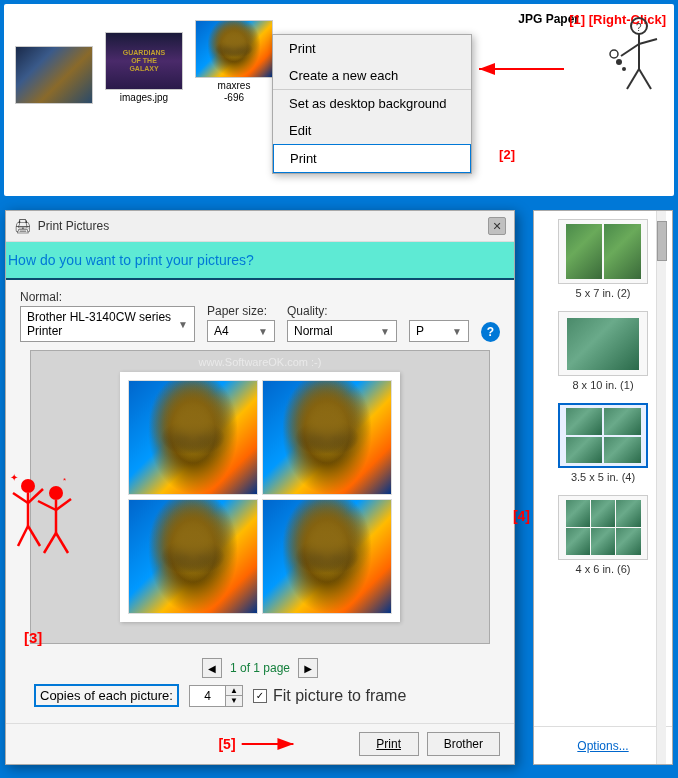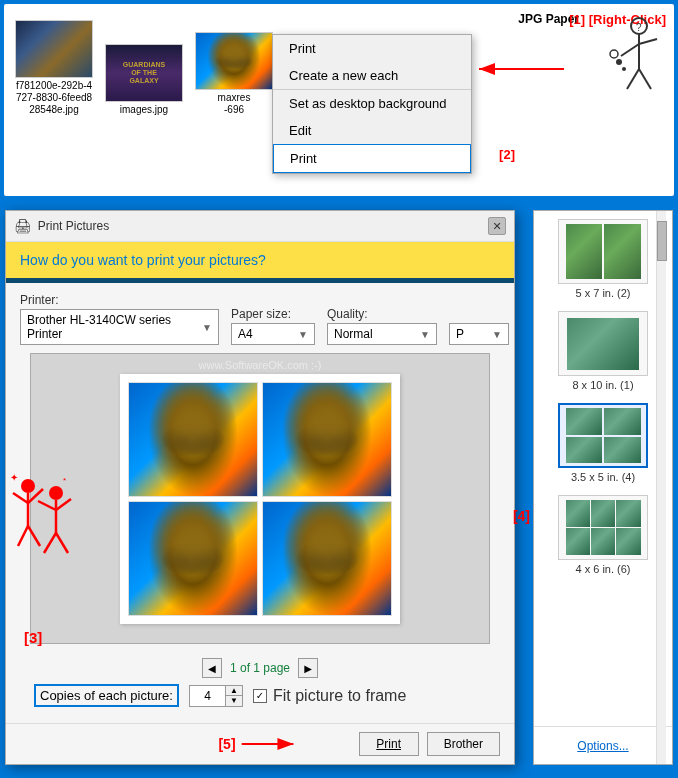--- a/index.html
+++ b/index.html
@@ -158,23 +158,23 @@
       border-radius: 2px;
       display: flex;
       align-items: center;
       justify-content: center;
       font-size: 11px;
       cursor: pointer;
       color: #333;
     }
 
     .dialog-header {
-      background: #fde047;
-      padding: 10px 14px;
-      border-bottom: 5px solid #0c4a6e;
+      background: #5eead4;
+      padding: 10px 2px;
+      border-bottom: 2px solid #0c4a6e;
     }
 
     .dialog-header-text {
       color: #0078d7;
       font-size: 14px;
       font-weight: normal;
     }
 
     .dialog-body {
       flex: 1;
@@ -207,22 +207,22 @@
       background: white;
       padding: 3px 6px;
       font-size: 12px;
       display: flex;
       align-items: center;
       justify-content: space-between;
       cursor: pointer;
       position: relative;
     }
 
-    .select-box-printer { width: 199px; }
-    .select-box-paper { width: 84px; justify-content: space-between; }
+    .select-box-printer { width: 175px; }
+    .select-box-paper { width: 68px; justify-content: space-between; }
     .select-box-quality { width: 110px; }
     .select-box-small { width: 60px; }
 
     .select-arrow {
       font-size: 10px;
       color: #666;
     }
 
     .help-icon {
       width: 20px;
@@ -538,21 +538,20 @@
   </style>
 </head>
 <body>
 
 <div class="top-section">
   <div class="file-explorer-bg">
 
     <div class="file-list">
       <div class="file-item">
         <div class="file-thumbnail thumb-f781"></div>
-        <div class="file-name">f781200e-292b-4727-8830-6feed828548e.jpg</div>
       </div>
       <div class="file-item">
         <div class="file-thumbnail thumb-images">
 
           <div style="width:100%;height:100%;background:linear-gradient(180deg,#1a1a3a 0%,#4a2a6a 50%,#2a1a4a 100%);display:flex;align-items:center;justify-content:center;">
             <div style="font-size:7px;color:#c0a030;text-align:center;font-weight:bold;line-height:1.1;">GUARDIANS<br>OF THE<br>GALAXY</div>
           </div>
         </div>
         <div class="file-name">images.jpg</div>
       </div>
@@ -640,21 +639,21 @@
     </div>
 
     <div class="dialog-header">
       <div class="dialog-header-text">How do you want to print your pictures?</div>
     </div>
 
     <div class="dialog-body">
 
       <div class="printer-row">
         <div class="field-group">
-          <span class="field-label">Printer:</span>
+          <span class="field-label">Normal:</span>
           <div class="select-box select-box-printer">
             <span>Brother HL-3140CW series Printer</span>
             <span class="select-arrow">▼</span>
           </div>
         </div>
         <div class="field-group">
           <span class="field-label">Paper size:</span>
           <div class="select-box select-box-paper">
             <span>A4</span>
             <span class="select-arrow">▼</span>

